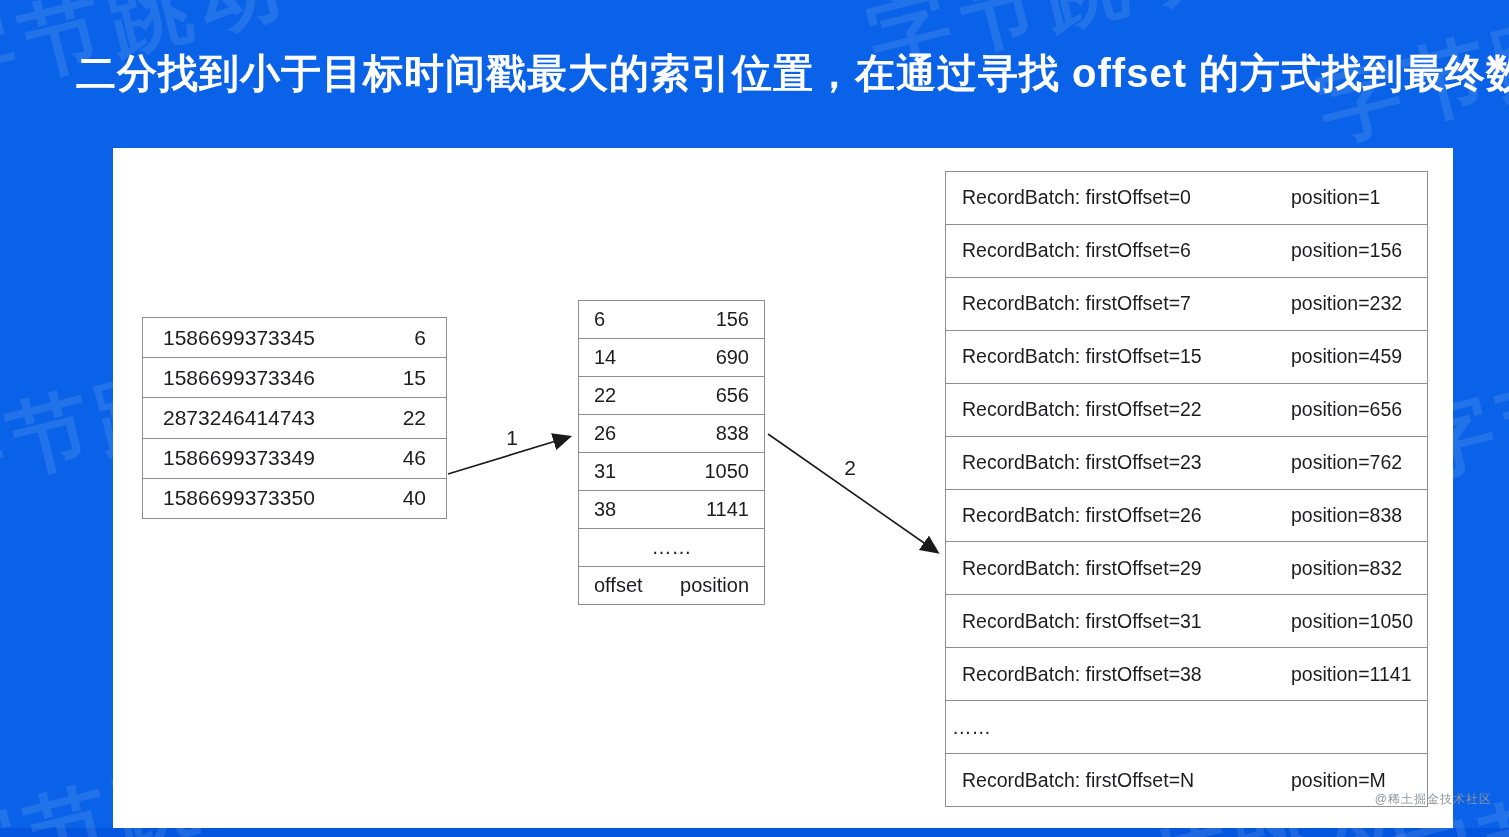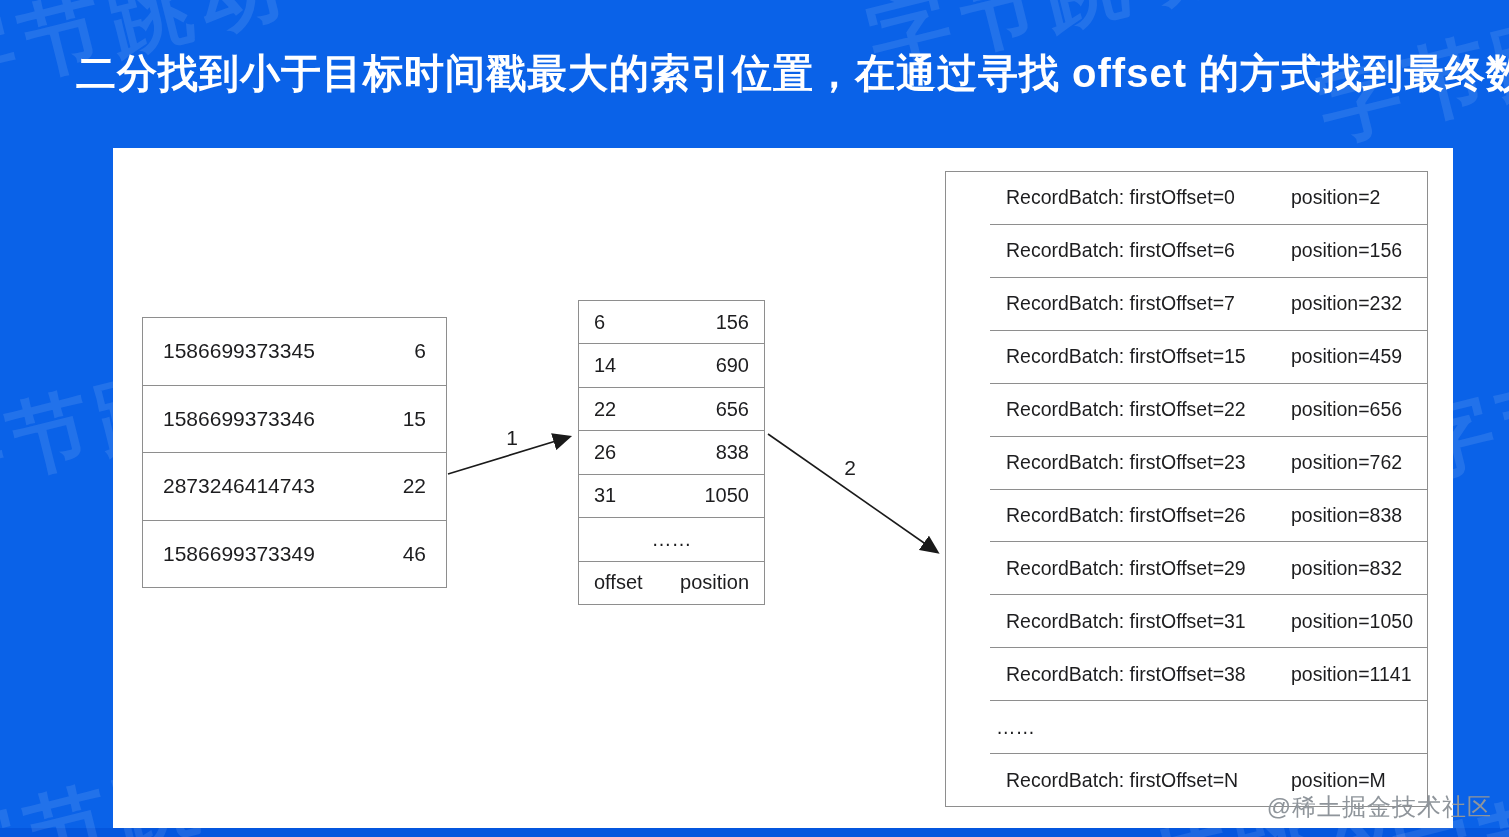--- a/index.html
+++ b/index.html
@@ -68,50 +68,50 @@
     color:#1D1D1F;
     background:#FFFFFF;
   }
   .tbl .row {
     flex:1; display:flex; align-items:center;
     box-sizing:border-box;
   }
   .tbl .row + .row { border-top:1px solid #8E8E8E;align-items:center; }
   .c2 { margin-left:auto; }
 
-  #left-table  { left:29px;  top:169px; width:305px; height:271px; font-size:21px; }
+  #left-table  { left:29px;  top:169px; width:305px; height:202px; font-size:21px; }
   #left-table .row { padding:0 20px; }
 
   #mid-table   { left:465px; top:152px; width:187px; height:305px; font-size:20px; }
   #mid-table .row { padding:0 15px; }
   #mid-table .row.ell { justify-content:center; padding:0; }
 
   #right-table { left:832px; top:23px;  width:483px; height:636px; font-size:19.5px; }
-  #right-table .row { padding:0 8px 0 16px;margin-left:44px; }
+  #right-table .row { padding:0 8px 0 16px; }
   #right-table .lbl { flex:1; }
   #right-table .pos { width:128px; }
   #right-table .row.ell { padding-left:6px; }
 
   
   svg.arrows {
     position:absolute; left:0; top:0;
     width:1340px; height:680px;
     z-index:5; pointer-events:none;
   }
   svg.arrows text {
     fill:#1D1D1F; font-size:21px;
     font-family:"Liberation Sans","DejaVu Sans",sans-serif;
   }
 
   
   .credit {
     position:absolute; top:791px; right:17px;
     z-index:6;
     color:#8F959B;
-    font-size:24px;
+    font-size:12px;
     letter-spacing:1px;
   }
 </style>
 </head>
 <body>
 
 <div class="wm wm1">字节跳动</div>
 <div class="wm wm2">字节跳动</div>
 <div class="wm wm3">字节跳动</div>
 <div class="wm wm4">字节跳动</div>
@@ -136,20 +136,24 @@
       <span class="c2">15</span>
     </div>
     <div class="row">
       <span class="c1">2873246414743</span>
       <span class="c2">22</span>
     </div>
     <div class="row">
       <span class="c1">1586699373349</span>
       <span class="c2">46</span>
     </div>
+    <div class="row">
+      <span class="c1">1586699373350</span>
+      <span class="c2">40</span>
+    </div>
   </div>
 
   <div class="tbl" id="mid-table">
     <div class="row">
       <span class="c1">6</span>
       <span class="c2">156</span>
     </div>
     <div class="row">
       <span class="c1">14</span>
       <span class="c2">690</span>
@@ -159,33 +163,37 @@
       <span class="c2">656</span>
     </div>
     <div class="row">
       <span class="c1">26</span>
       <span class="c2">838</span>
     </div>
     <div class="row">
       <span class="c1">31</span>
       <span class="c2">1050</span>
     </div>
+    <div class="row">
+      <span class="c1">38</span>
+      <span class="c2">1141</span>
+    </div>
     <div class="row ell">
       <span>……</span>
     </div>
     <div class="row">
       <span class="c1">offset</span>
       <span class="c2">position</span>
     </div>
   </div>
 
   <div class="tbl" id="right-table">
     <div class="row">
       <span class="lbl">RecordBatch: firstOffset=0</span>
-      <span class="pos">position=2</span>
+      <span class="pos">position=1</span>
     </div>
     <div class="row">
       <span class="lbl">RecordBatch: firstOffset=6</span>
       <span class="pos">position=156</span>
     </div>
     <div class="row">
       <span class="lbl">RecordBatch: firstOffset=7</span>
       <span class="pos">position=232</span>
     </div>
     <div class="row">

